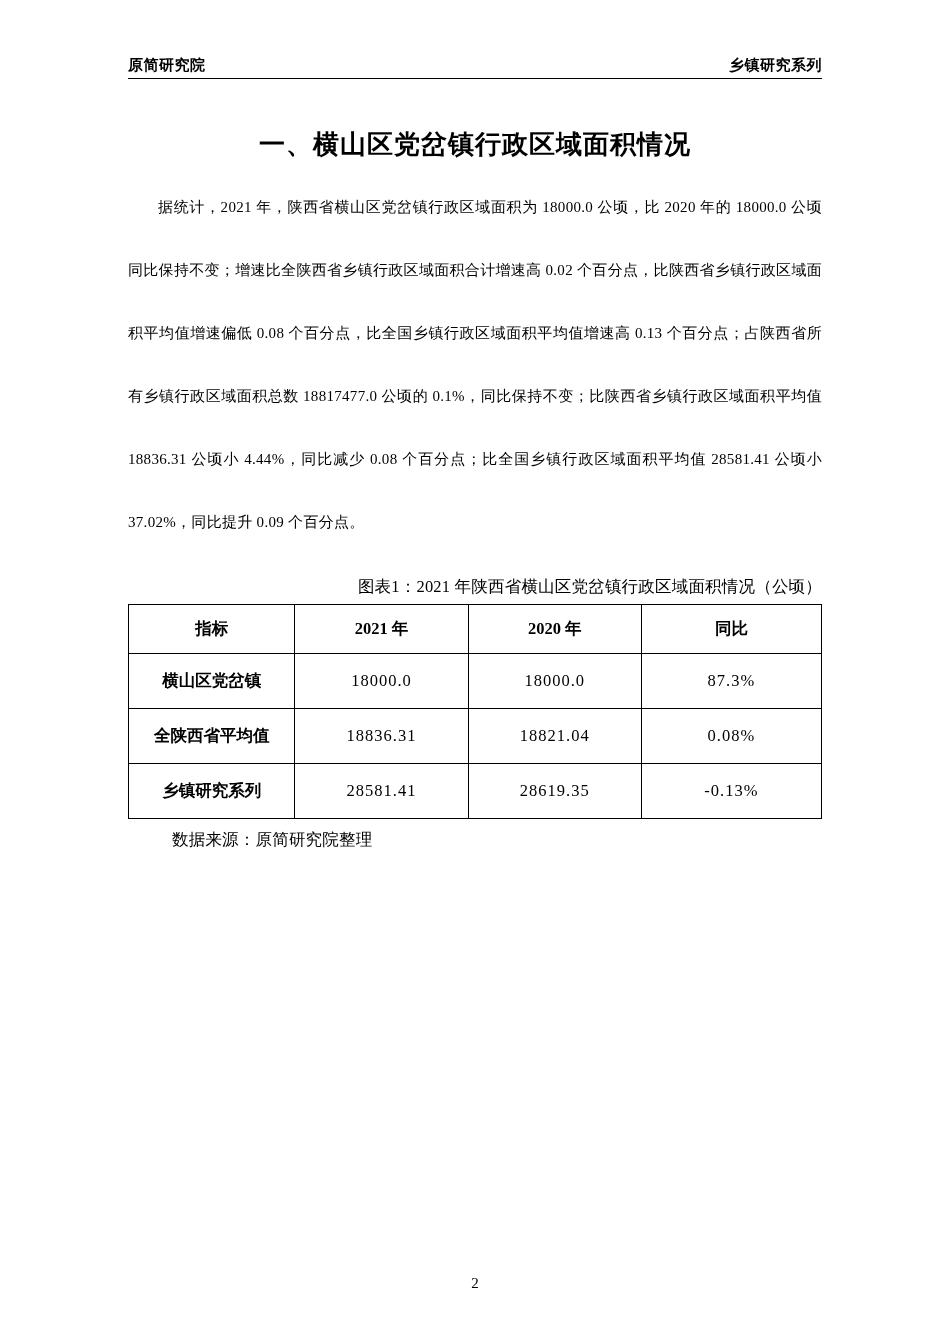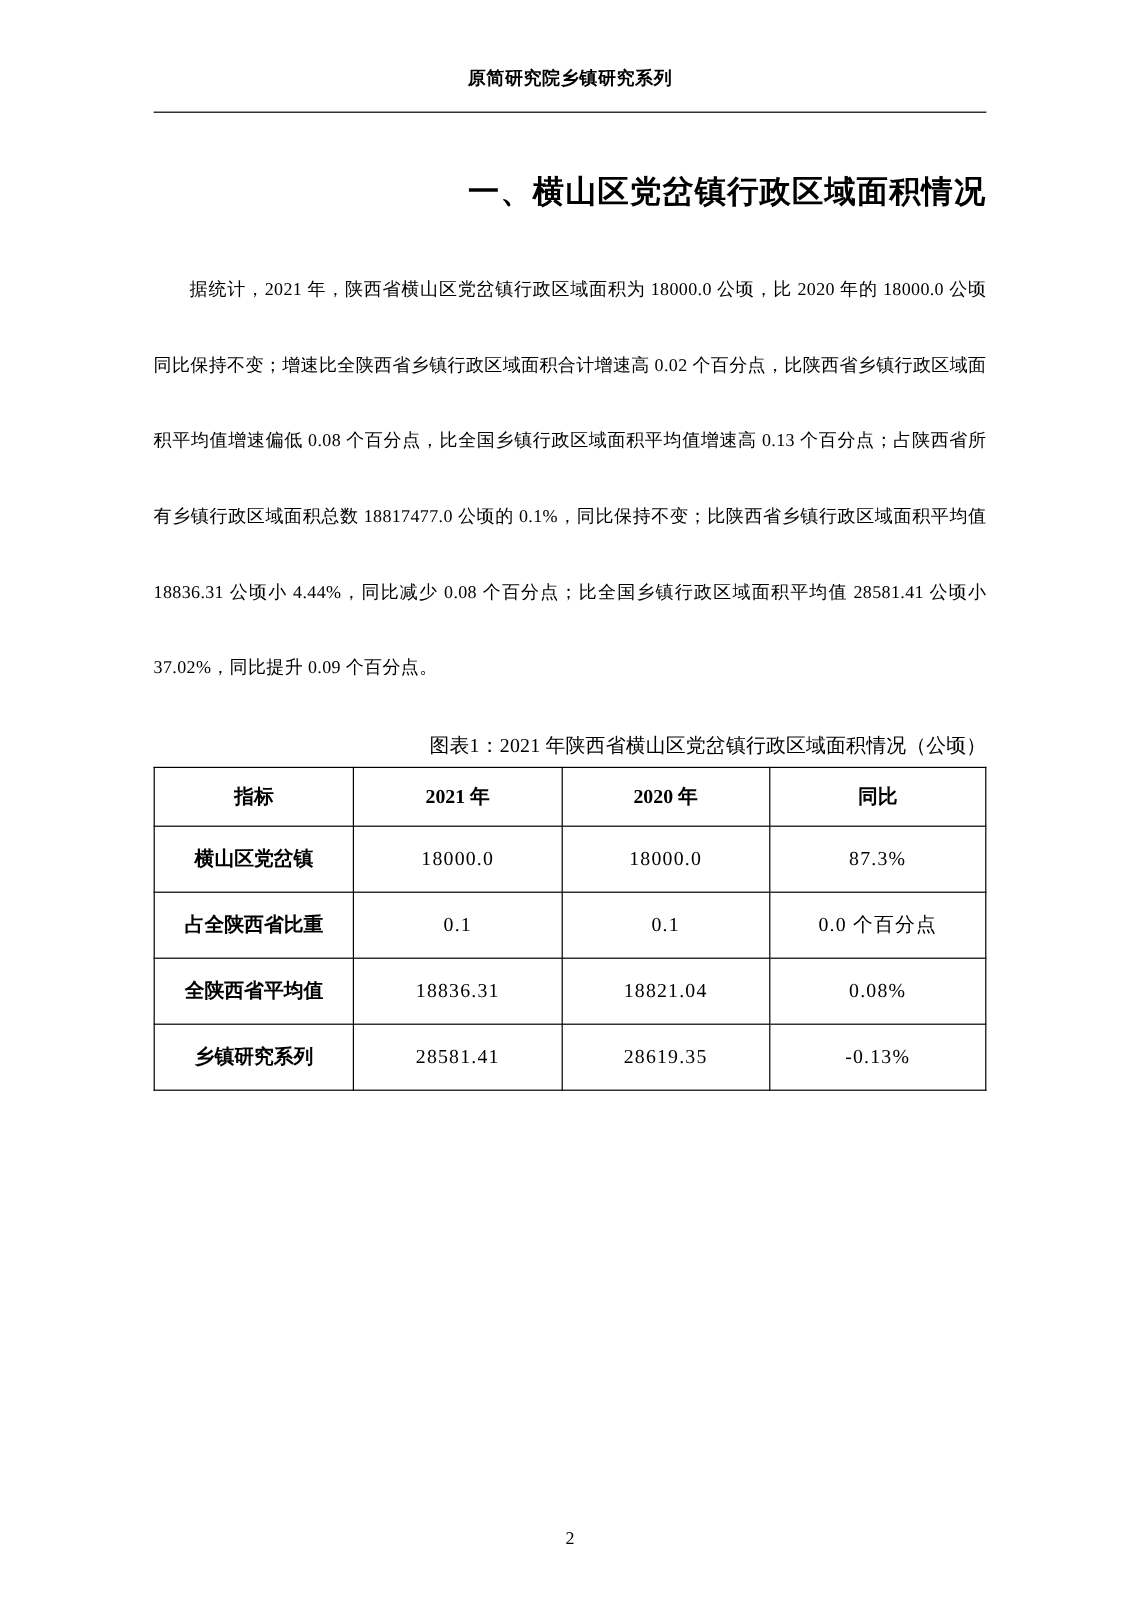--- a/index.html
+++ b/index.html
@@ -18,38 +18,38 @@
   .page {
     width: 950px;
     height: 1344px;
     box-sizing: border-box;
     padding: 56px 128px 0 128px;
     position: relative;
   }
   
   .header {
     display: flex;
-    justify-content: center;
+    justify-content: space-between;
     align-items: flex-end;
     font-size: 15px;
     font-weight: bold;
     font-family: Liberation Sans, sans-serif;
-    padding-bottom: 18px;
+    padding-bottom: 3px;
     border-bottom: 1.2px solid #000;
     letter-spacing: 0.5px;
   }
   .header .left { }
   .header .right { }
 
   
   h1.doc-title {
     font-size: 26px;
     font-weight: bold;
-    text-align: right;
-    margin: 48px 0 34px 0;
+    text-align: center;
+    margin: 48px 0 14px 0;
     letter-spacing: 1px;
     font-family: "Liberation Serif", "DejaVu Serif", serif;
   }
 
   
   p.body-par {
     font-size: 15px;
     line-height: 63px;
     text-align: justify;
     text-justify: inter-ideograph;
@@ -147,36 +147,31 @@
       </tr>
     </thead>
     <tbody>
       <tr>
         <td class="rowhead">横山区党岔镇</td>
         <td class="num">18000.0</td>
         <td class="num">18000.0</td>
         <td class="num">87.3%</td>
       </tr>
       <tr>
-        <td class="rowhead">占全陕西省比重</td>
-        <td class="num">0.1</td>
-        <td class="num">0.1</td>
-        <td class="num">0.0 个百分点</td>
-      </tr>
-      <tr>
         <td class="rowhead">全陕西省平均值</td>
         <td class="num">18836.31</td>
         <td class="num">18821.04</td>
         <td class="num">0.08%</td>
       </tr>
       <tr>
         <td class="rowhead">乡镇研究系列</td>
         <td class="num">28581.41</td>
         <td class="num">28619.35</td>
         <td class="num">-0.13%</td>
       </tr>
     </tbody>
   </table>
 
+  <div class="source">数据来源：原简研究院整理</div>
 
   <div class="footer">2</div>
 
 </div>
 
 </body></html>

